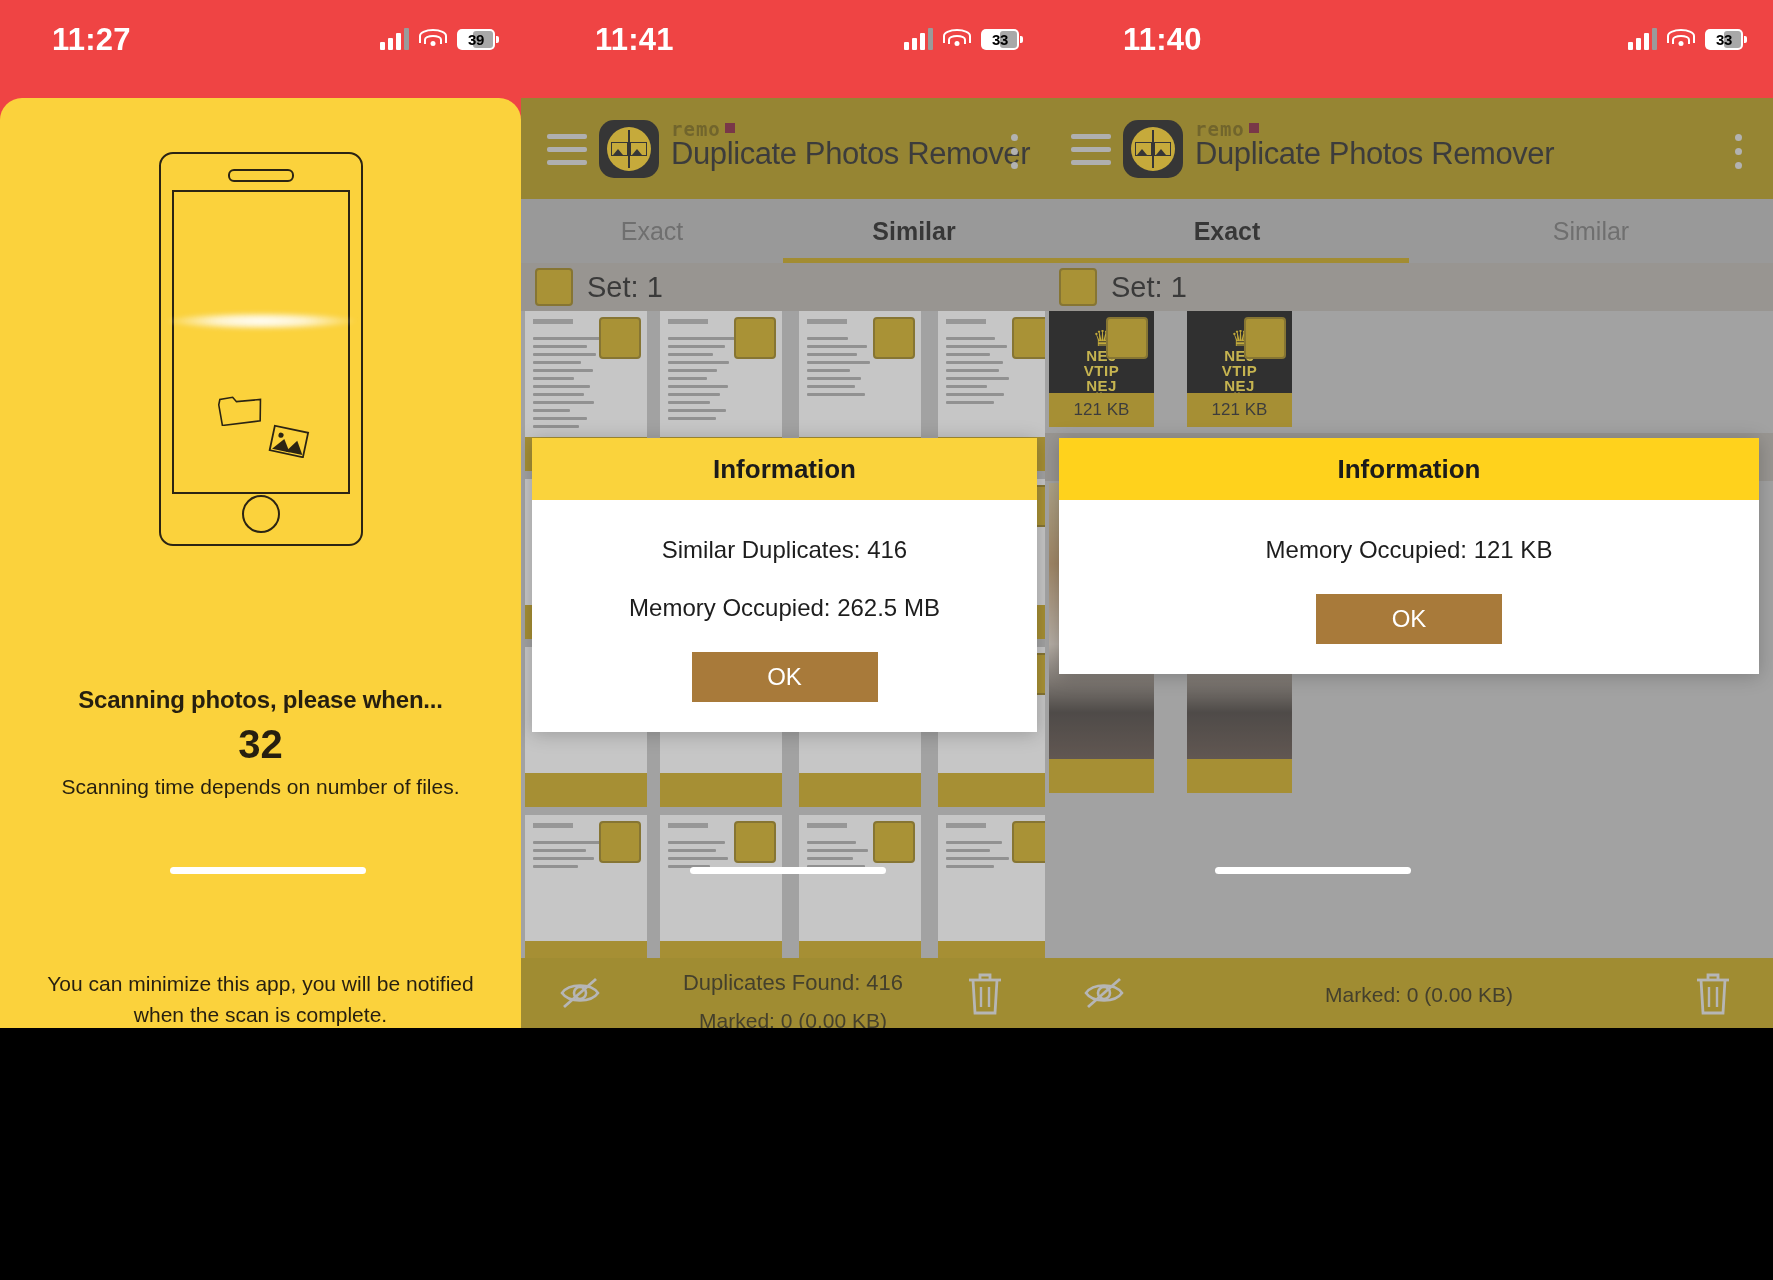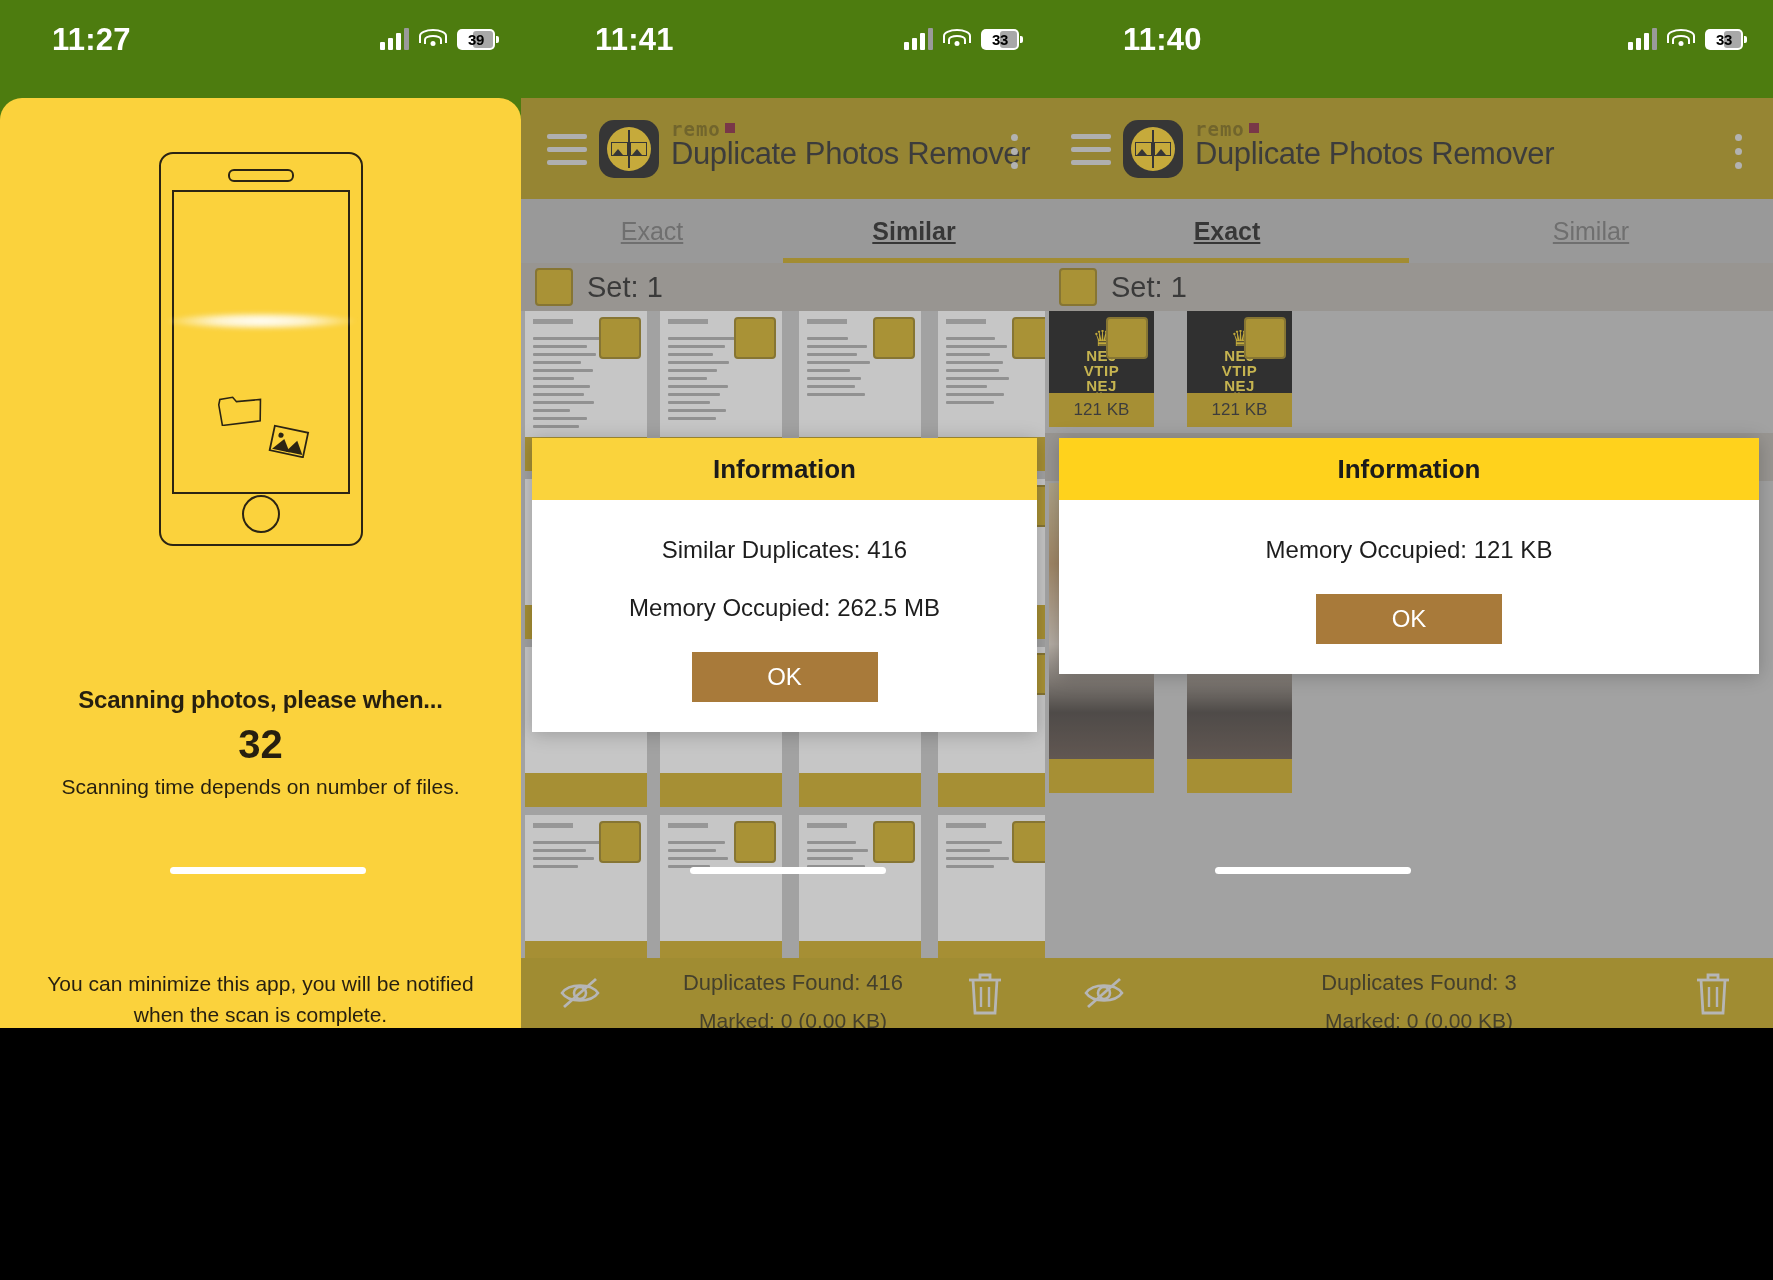--- a/index.html
+++ b/index.html
@@ -1,21 +1,21 @@
 <!DOCTYPE html>
 <html><head>
 <meta charset="utf-8">
 <style>
   html,body{margin:0;padding:0;background:#000;}
   body{
     width:1773px;height:1280px;overflow:hidden;
     font-family:"Liberation Sans","DejaVu Sans",sans-serif;
     -webkit-font-smoothing:antialiased;
   }
-  .screen{position:relative;width:1773px;height:900px;background:#4d7c0f;}
+  .screen{position:relative;width:1773px;height:900px;background:#ef4444;}
 
   
   .statusbar{position:absolute;top:0;height:88px;color:#fff;}
   .sb-time{position:absolute;top:22px;font-size:31px;font-weight:600;letter-spacing:0.2px;}
   .sb-right{position:absolute;top:28px;display:flex;align-items:center;gap:11px;}
   .sig{display:flex;align-items:flex-end;gap:3px;height:22px;}
   .sig i{display:block;width:5px;background:#fff;border-radius:1px;}
   .sig i:nth-child(1){height:8px;}
   .sig i:nth-child(2){height:12px;}
   .sig i:nth-child(3){height:17px;}
@@ -72,21 +72,21 @@
     border-left:5px solid transparent;border-right:5px solid transparent;border-bottom:6px solid #151515;}
   .brand{position:absolute;left:150px;top:20px;}
   .brand-top{display:flex;align-items:center;gap:4px;}
   .brand-remo{color:#6E5B06;font-size:19px;font-weight:700;letter-spacing:1px;font-family:"DejaVu Sans Mono",monospace;}
   .brand-dot{width:10px;height:10px;background:#7a1630;display:inline-block;margin-bottom:3px;}
   .brand-name{color:#1d1d1d;font-size:31px;font-weight:400;letter-spacing:-0.4px;margin-top:-4px;}
   .kebab{position:absolute;top:36px;width:8px;cursor:pointer;}
   .kebab b{display:block;width:7px;height:7px;border-radius:50%;background:#d0d0d0;margin-bottom:7px;}
 
   .tabs{position:absolute;left:0;right:0;top:101px;height:64px;background:#ababab;display:flex;}
-  .tab{flex:1;display:flex;align-items:center;justify-content:center;font-size:25px;position:relative;cursor:pointer;text-decoration:underline;}
+  .tab{flex:1;display:flex;align-items:center;justify-content:center;font-size:25px;position:relative;cursor:pointer;}
   .tab.inactive{color:#6b6b6b;font-weight:400;}
   .tab.active{color:#161616;font-weight:700;}
   .tab.active:after{content:"";position:absolute;left:0;right:0;bottom:0;height:5px;background:#B8960F;}
 
   .setrow{position:absolute;left:0;right:0;top:165px;height:48px;background:#a9a49e;display:flex;align-items:center;}
   .setbox{width:34px;height:34px;background:#C3A014;border:2px solid #8d7410;border-radius:4px;margin-left:14px;}
   .setlabel{font-size:29px;color:#1b1b1b;margin-left:14px;}
 
   .grid{position:absolute;left:0;right:0;top:213px;bottom:70px;overflow:hidden;}
   .thumb{position:absolute;background:#efefef;overflow:hidden;}
@@ -592,21 +592,20 @@
       </div>
     </div>
 
     <div class="bottombar">
       <svg class="bb-eye" viewBox="0 0 46 42">
         <path d="M5 21 C12 11, 34 11, 41 21 C34 31, 12 31, 5 21 Z" fill="none" stroke="#d6d6d6" stroke-width="2.6"></path>
         <circle cx="23" cy="21" r="6" fill="none" stroke="#d6d6d6" stroke-width="2.6"></circle>
         <line x1="7" y1="35" x2="39" y2="7" stroke="#d6d6d6" stroke-width="2.8"></line>
       </svg>
       <div class="bb-txt">
-        <div class="bb-l1">Duplicates Found: 3</div>
         <div class="bb-l2">Marked: 0 (0.00 KB)</div>
       </div>
       <svg class="bb-trash" viewBox="0 0 44 50">
         <path d="M6 12 H38" stroke="#d6d6d6" stroke-width="2.8" fill="none"></path>
         <path d="M17 12 V7 H27 V12" stroke="#d6d6d6" stroke-width="2.8" fill="none"></path>
         <path d="M10 12 L12 45 H32 L34 12" stroke="#d6d6d6" stroke-width="2.8" fill="none"></path>
         <path d="M18 19 V39 M26 19 V39" stroke="#d6d6d6" stroke-width="2.4" fill="none"></path>
       </svg>
     </div>
 

